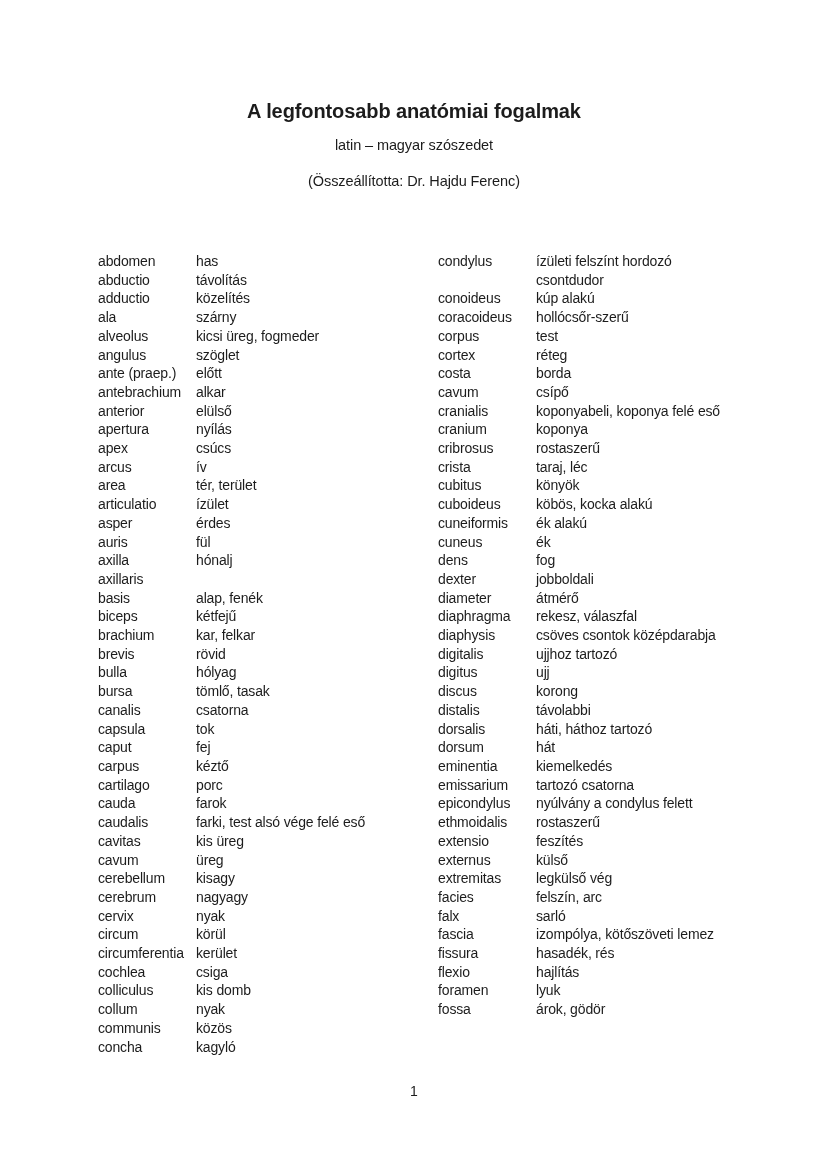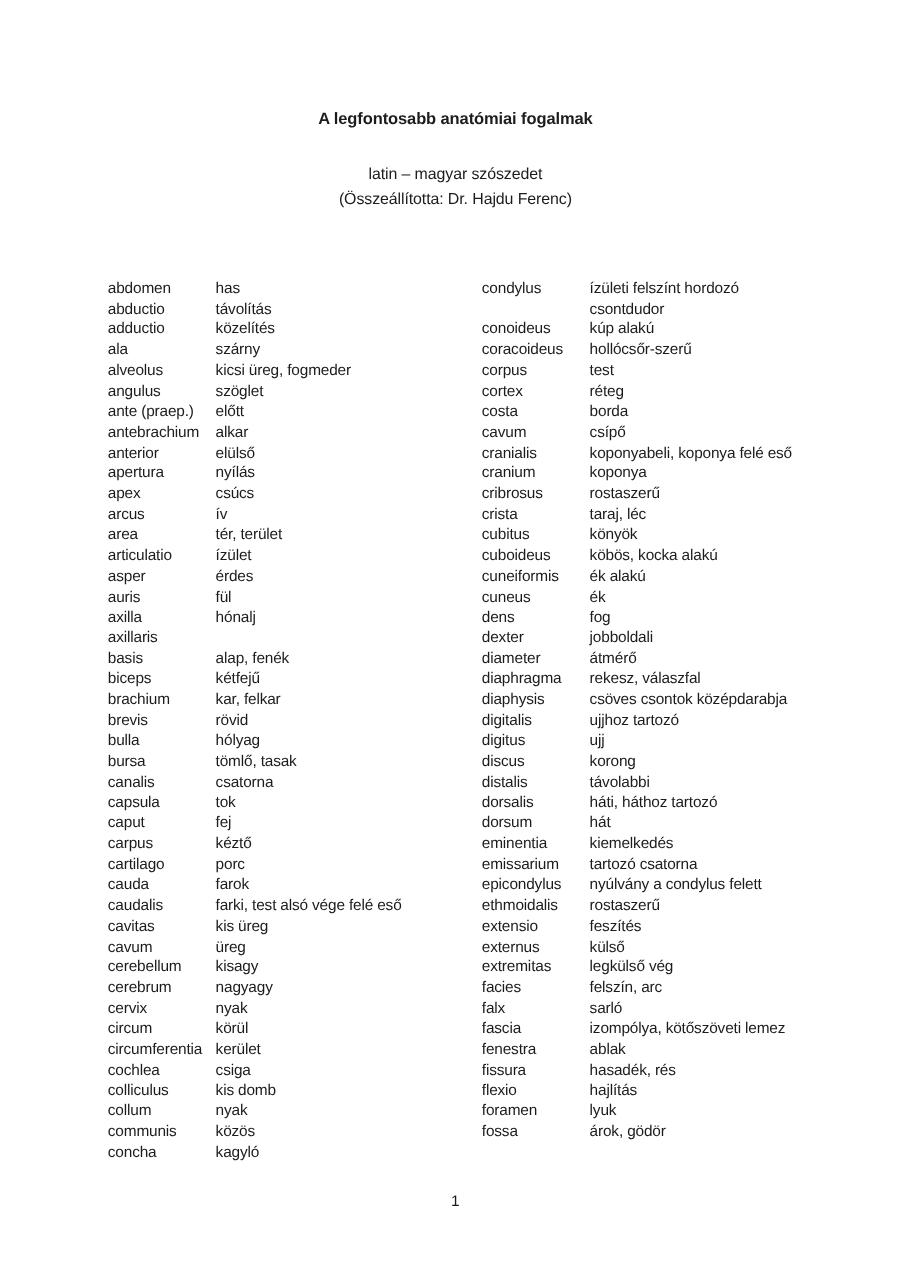--- a/index.html
+++ b/index.html
@@ -15,33 +15,32 @@
     font-family: "Liberation Sans", sans-serif;
     color: #1c1c1c;
     overflow: hidden;
   }
   .doc-title {
     position: absolute;
     top: 100px;
     left: 0;
     width: 100%;
     text-align: center;
-    font-size: 15px;
+    font-size: 20px;
     font-weight: bold;
     letter-spacing: -0.1px;
   }
   .doc-subtitle {
     position: absolute;
     top: 137px;
     left: 0;
     width: 100%;
     text-align: center;
     font-size: 14.5px;
     letter-spacing: -0.1px;
-    margin-top: 14px;
   }
   .doc-compiler {
     position: absolute;
     top: 173px;
     left: 0;
     width: 100%;
     text-align: center;
     font-size: 14.5px;
     letter-spacing: -0.1px;
   }
@@ -482,24 +481,20 @@
       <div class="entry">
         <span class="term">falx</span>
         <span class="def">sarló</span>
       </div>
 
       <div class="entry">
         <span class="term">fascia</span>
         <span class="def">izompólya, kötőszöveti lemez</span>
       </div>
 
-      <div class="entry">
-        <span class="term">fenestra</span>
-        <span class="def">ablak</span>
-      </div>
 
       <div class="entry">
         <span class="term">fissura</span>
         <span class="def">hasadék, rés</span>
       </div>
 
       <div class="entry">
         <span class="term">flexio</span>
         <span class="def">hajlítás</span>
       </div>

